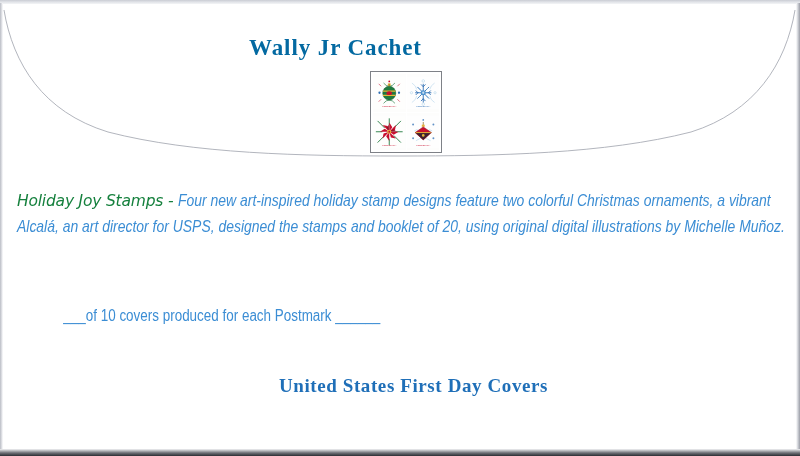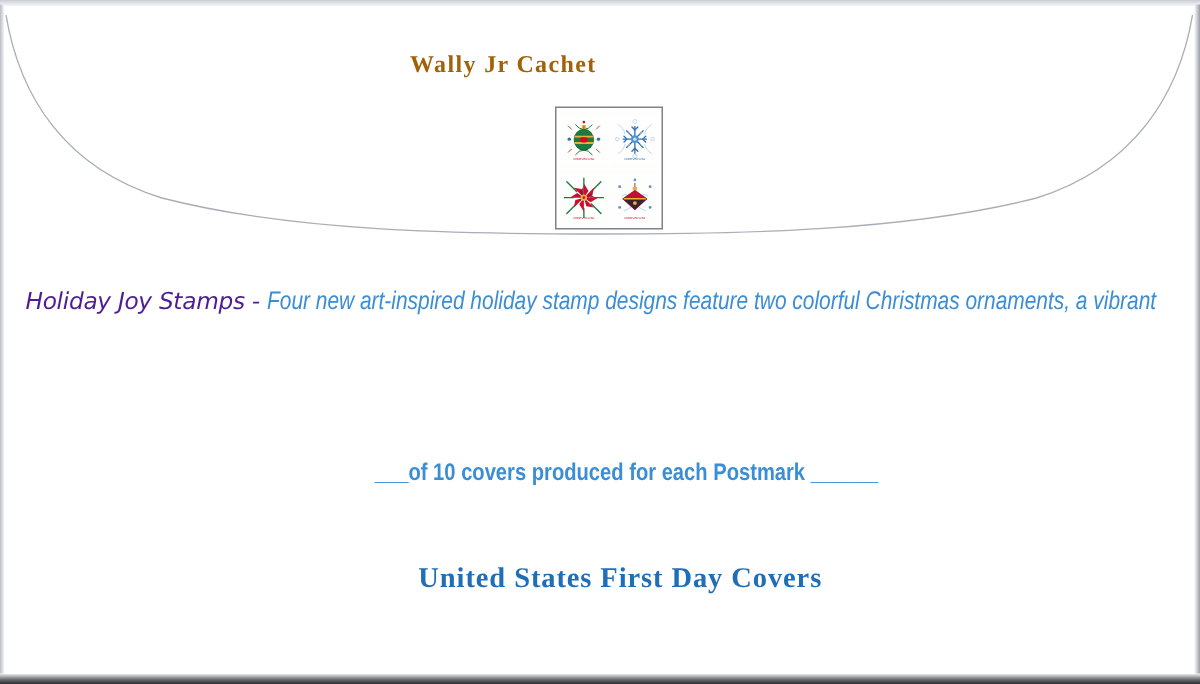--- a/index.html
+++ b/index.html
@@ -68,23 +68,23 @@
   .flap svg { display: block; }
 
   
   .cachet-title {
     position: absolute;
     left: 0; top: 31px;
     width: 665px;
     text-align: center;
     font-family: "Liberation Serif", "DejaVu Serif", serif;
     font-weight: bold;
-    font-size: 16px;
+    font-size: 23px;
     letter-spacing: 0.9px;
-    color: #a16207;
+    color: #0369a1;
     white-space: nowrap;
   }
 
   
   .stamp-block {
     position: absolute;
     left: 367px;
     top: 67px;
     width: 72px;
     height: 82px;
@@ -121,44 +121,43 @@
     white-space: nowrap;
     line-height: 26px;
     height: 26px;
     font-style: italic;
   }
   .lead {
     font-family: "DejaVu Sans", sans-serif;
     font-size: 15.5px;
     font-style: italic;
     letter-spacing: -0.2px;
-    color: #4c1d95;
+    color: #15803d;
   }
   .cond {
     font-family: "Liberation Sans Narrow", "Liberation Sans", sans-serif;
     font-size: 17px;
     font-style: italic;
     font-stretch: condensed;
     transform: scaleX(0.82);
     transform-origin: left center;
     display: inline-block;
     color: #3b8dd4;
   }
 
   
   .covers {
     position: absolute;
     left: 0;
     top: 303px;
     width: 779px;
-    text-align: center;
+    text-align: left;
     padding-right: 14px;
     box-sizing: border-box;
     color: #3b8dd4;
-    font-weight: bold;
   }
   .covers span {
     font-family: "Liberation Sans Narrow", "Liberation Sans", sans-serif;
     font-size: 16px;
     font-stretch: condensed;
     display: inline-block;
     transform: scaleX(0.84);
     transform-origin: right center;
     white-space: nowrap;
   }
@@ -305,20 +304,23 @@
           </svg>
         </div>
 
       </div>
     </div>
 
     <div class="desc">
       <div class="desc-line">
         <span class="lead">Holiday Joy Stamps</span><span class="lead"> - </span><span class="cond">Four new art-inspired holiday stamp designs feature two colorful Christmas ornaments, a vibrant</span>
       </div>
+      <div class="desc-line">
+        <span class="cond">Alcalá, an art director for USPS, designed the stamps and booklet of 20, using original digital illustrations by Michelle Muñoz.</span>
+      </div>
     </div>
 
     <div class="covers">
       <span>___of 10 covers produced for each Postmark ______</span>
     </div>
 
     <div class="footer">United States First Day Covers</div>
 
   </div>
 </div>

